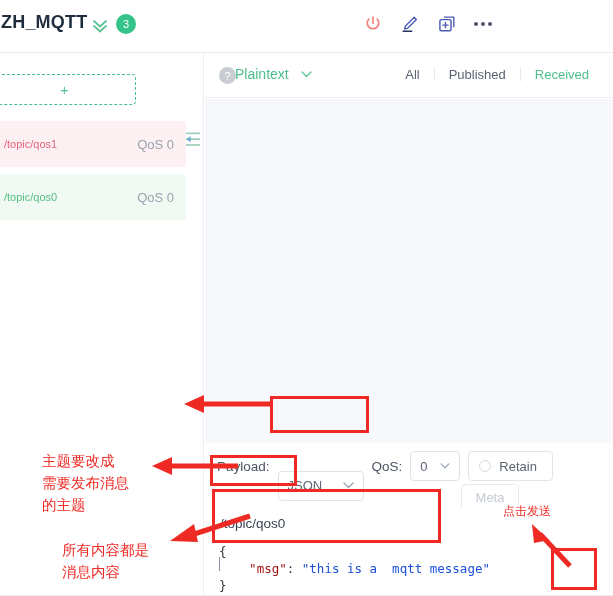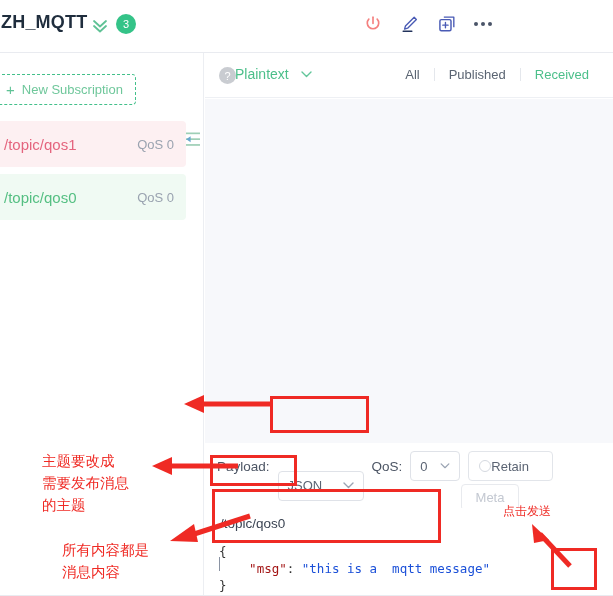--- a/index.html
+++ b/index.html
@@ -52,21 +52,21 @@
   }
   .new-sub .plus { font-size: 15px; line-height: 1; color: #5fc295; }
   .collapse-ico {
     position: absolute; left: 184px; top: 79px; width: 17px; height: 15px; cursor: pointer;
   }
   .sub-item {
     position: absolute; left: -8px; width: 194px; height: 46px;
     border-radius: 4px; display: flex; align-items: center;
     cursor: pointer;
   }
-  .sub-item .topic { position: absolute; left: 12px; font-size: 15px; }
+  .sub-item .topic { position: absolute; left: 12px; font-size: 11px; }
   .sub-item .qos { position: absolute; right: 12px; font-size: 13px; color: #9aa3b0; }
   .sub-a { top: 68px; background: #fdf0f2; }
   .sub-a .topic { color: #e4647e; }
   .sub-b { top: 121px; background: #f0faf3; }
   .sub-b .topic { color: #54bf82; }
 
   
   .main {
     position: absolute; left: 205px; top: 53px; width: 408px; height: 543px; background: #fff;
   }
@@ -105,21 +105,21 @@
   .lbl { color: #4c5564; }
   .sel {
     height: 30px; border: 1px solid #dfe2e8; border-radius: 4px; background: #fff;
     display: flex; align-items: center; justify-content: space-between;
     padding: 0 9px; font-size: 13px; color: #5b6473; cursor: pointer; gap: 8px;
   }
   .sel-payload { width: 86px; margin-top: 39px; }
   .sel-qos { width: 50px; }
   .retain-box {
     height: 30px; width: 85px; border: 1px solid #e2e5ea; border-radius: 4px; background: #fff;
-    display: flex; align-items: center; padding: 0 10px;
+    display: flex; align-items: center; gap: 8px; padding: 0 10px;
     font-size: 13px; color: #5b6473; cursor: pointer;
   }
   .retain-circle { width: 12px; height: 12px; border-radius: 50%; border: 1px solid #d5d9e0; }
 
   .meta-btn {
     position: absolute; left: 224px; top: 431px; width: 58px; height: 27px;
     border: 1px solid #e8eaee; border-radius: 4px; background: #fff;
     display: flex; align-items: center; justify-content: center;
     font-size: 13px; color: #c3c8d1; cursor: pointer; margin-left: 32px;
   }
@@ -207,21 +207,20 @@
           <i></i>
       </div>
     </div>
   </div>
   <div class="topbar-sep"></div>
 
   <div class="sidebar">
 
     <div class="new-sub">
       <span class="plus">+</span>
-      <span>New Subscription</span>
     </div>
 
     <svg class="collapse-ico" viewBox="0 0 17 15">
       <rect x="0" y="0.5" width="16" height="1.7" fill="#9ecfb6"></rect>
       <rect x="0" y="6.3" width="16" height="1.7" fill="#9ecfb6"></rect>
       <rect x="0" y="12.1" width="16" height="1.7" fill="#9ecfb6"></rect>
       <path d="M6.6 4.2 L6.6 10.2 L2.2 7.2 Z" fill="#6aa8cf"></path>
     </svg>
 
     <div class="sub-item sub-a">

